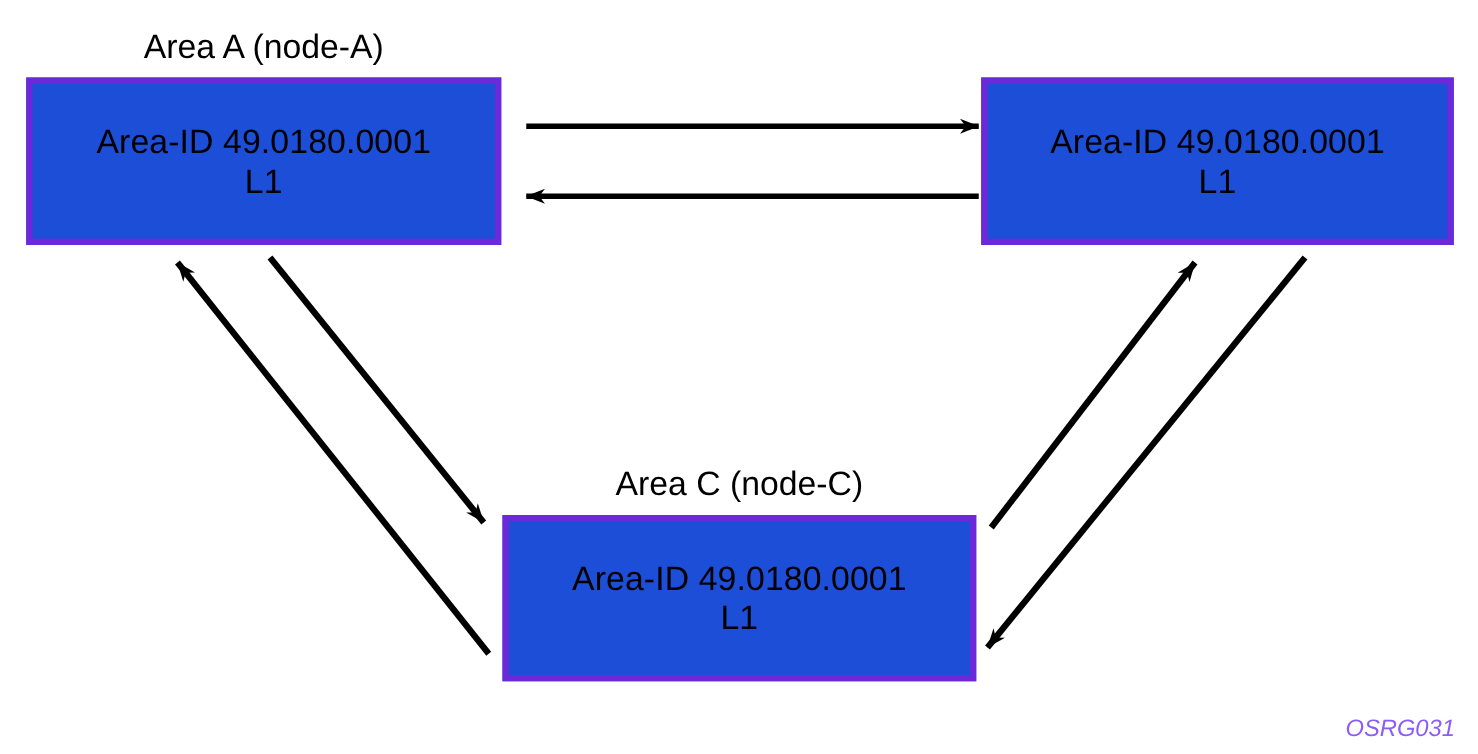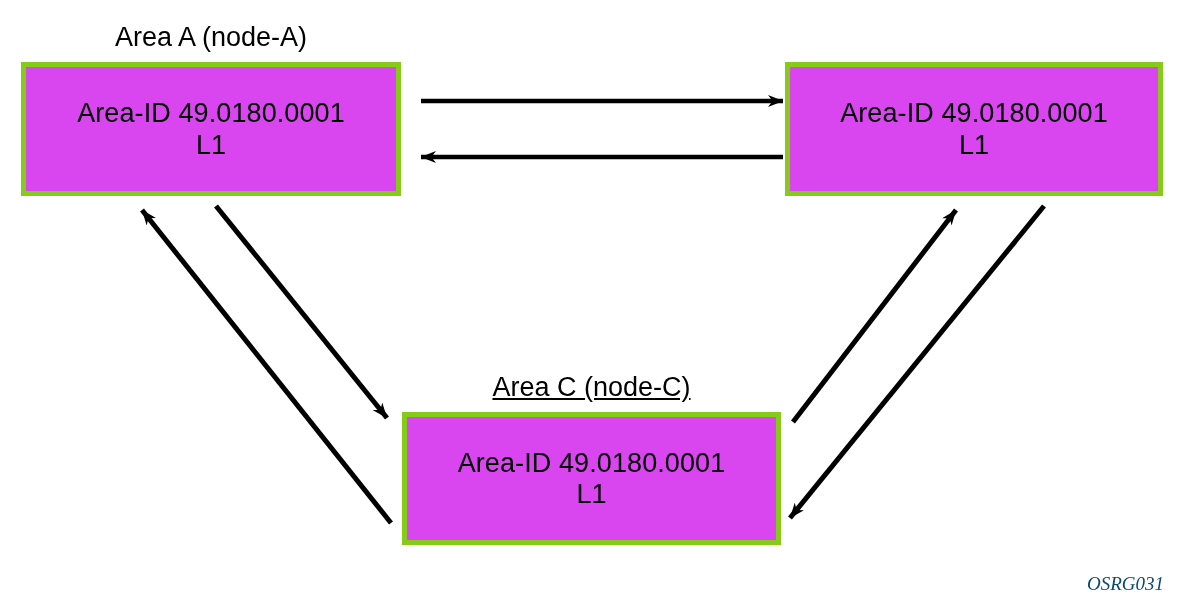--- a/index.html
+++ b/index.html
@@ -24,22 +24,22 @@
     position: absolute;
     left: 0;
     top: 0;
     width: 1182px;
     height: 603px;
     pointer-events: none;
   }
   .node {
     position: absolute;
     box-sizing: border-box;
-    border: 5px solid #84cc16;
-    background: #d946ef;
+    border: 5px solid #6d28d9;
+    background: #1d4ed8;
     display: flex;
     flex-direction: column;
     align-items: center;
     justify-content: center;
   }
   .node-line {
     font-size: 27px;
     color: #000000;
     line-height: 1.05;
     white-space: nowrap;
@@ -54,29 +54,29 @@
     color: #000000;
     white-space: nowrap;
     text-align: center;
     line-height: 1;
   }
   #node-a  { left: 21px;  top: 62px;  width: 380px; height: 134px; }
   #node-b  { left: 785px; top: 62px;  width: 378px; height: 134px; }
   #node-c  { left: 402px; top: 412px; width: 379px; height: 133px; }
   #title-a { left: 21px;  top: 24px;  width: 380px; }
   #title-b { left: 785px; top: 24px;  width: 378px; }
-  #title-c { left: 402px; top: 374px; width: 379px; text-decoration: underline; }
+  #title-c { left: 402px; top: 374px; width: 379px; }
   #figure-code {
     position: absolute;
     right: 18px;
     bottom: 8px;
-    font-family: Liberation Serif, serif;
+    font-family: Liberation Sans, sans-serif;
     font-style: italic;
     font-size: 19px;
-    color: #0c4a6e;
+    color: #8b5cf6;
     white-space: nowrap;
   }
 </style>
 </head>
 <body>
 
 <div id="canvas">
 
   <svg id="arrow-layer" viewBox="0 0 1182 603" width="1182" height="603" xmlns="http://www.w3.org/2000/svg">
     <defs>

